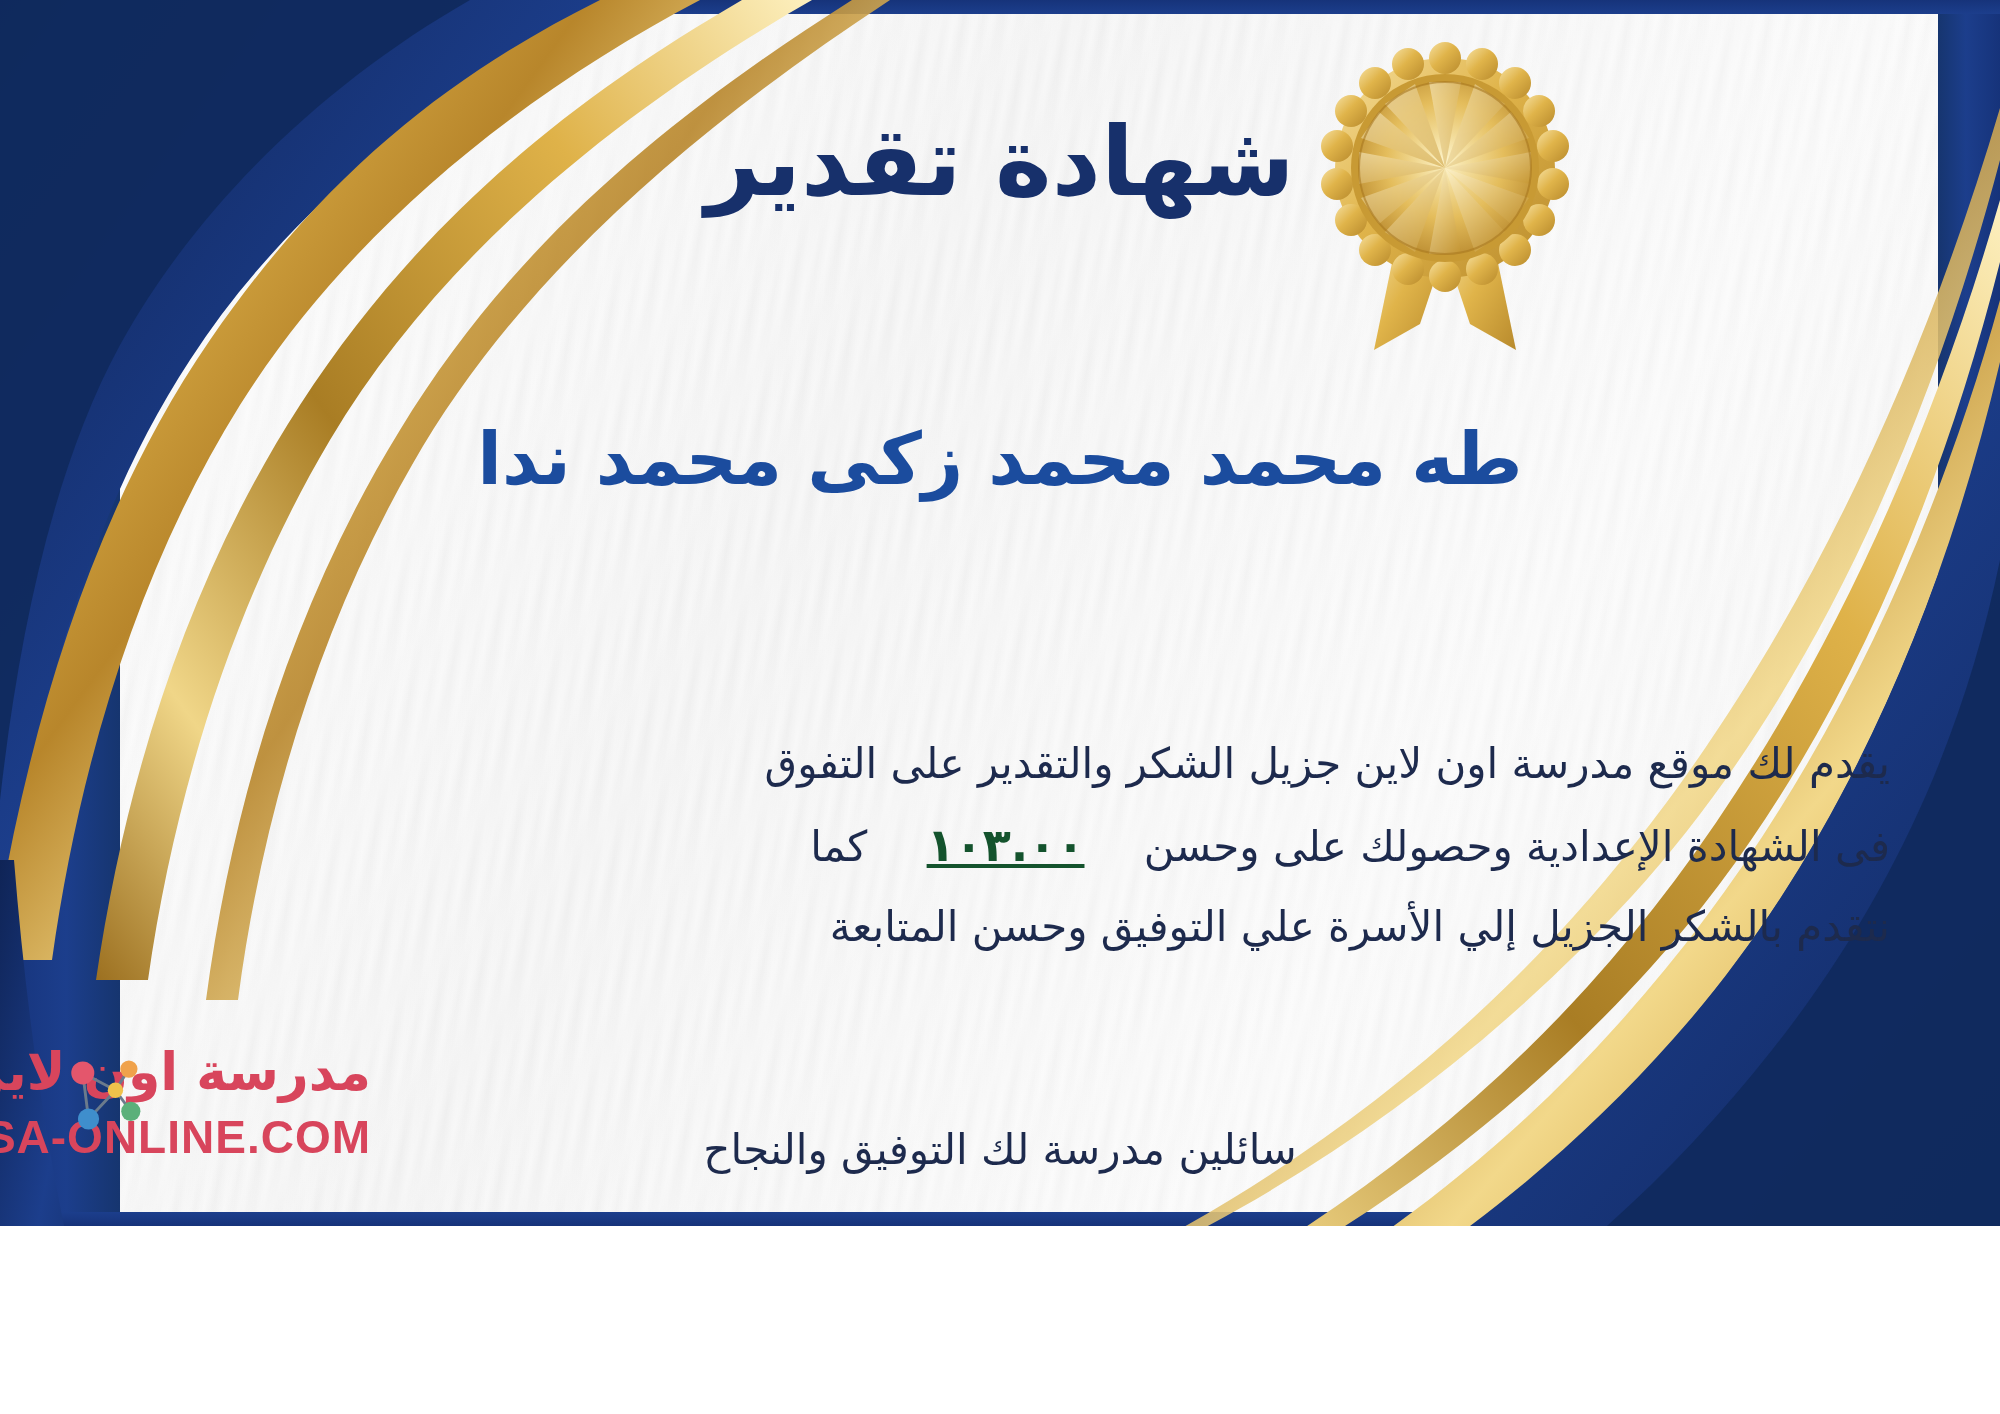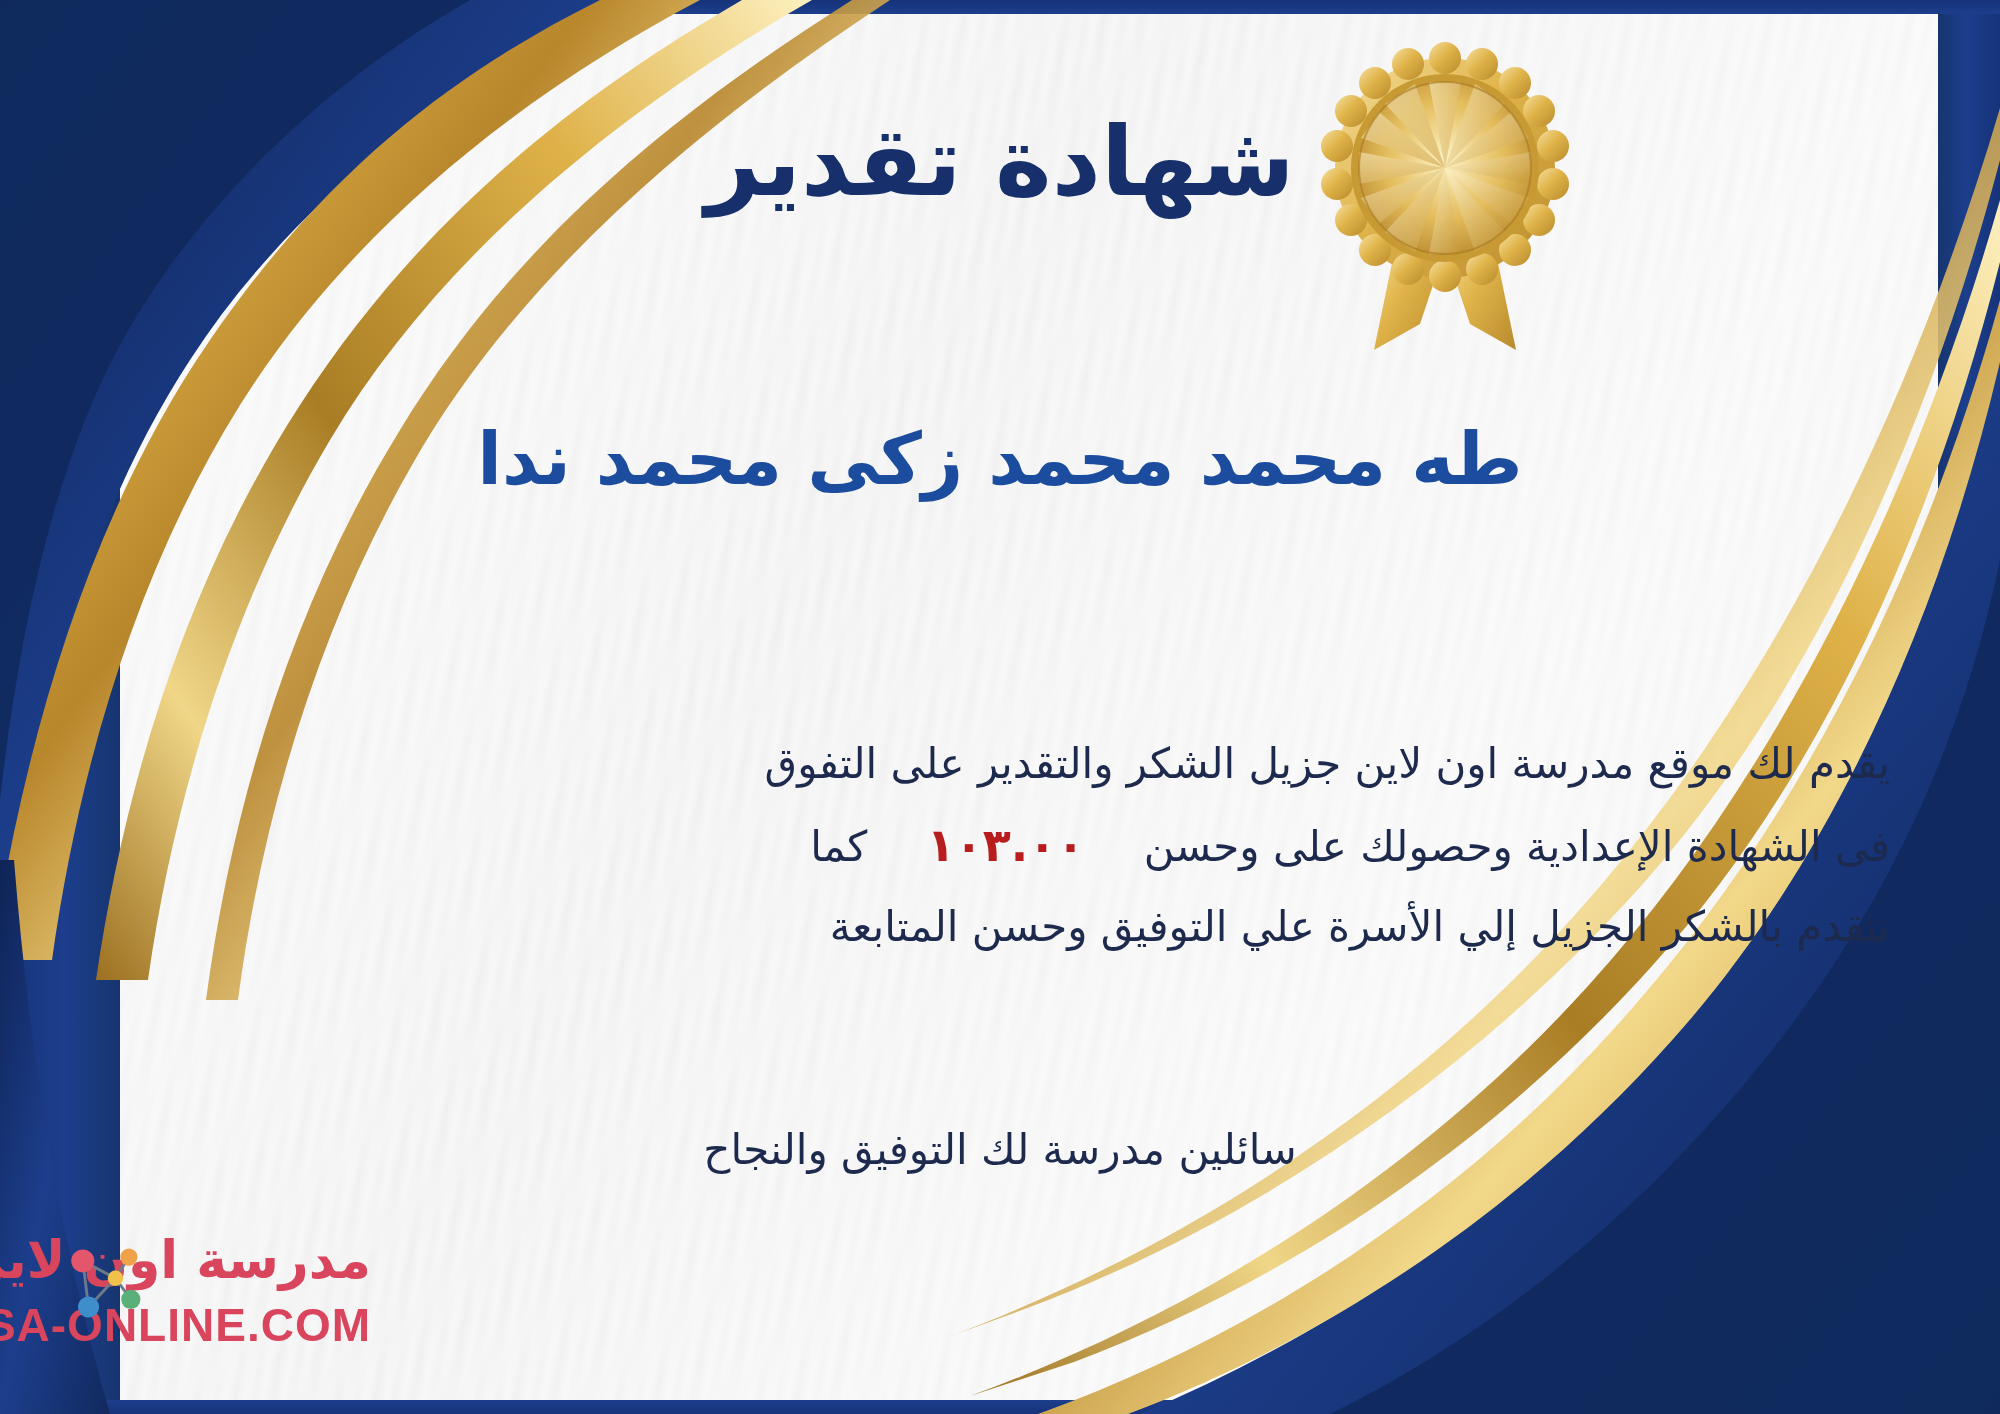--- a/index.html
+++ b/index.html
@@ -10,21 +10,21 @@
   body {
     width: 2000px;
     height: 1414px;
     overflow: hidden;
     font-family: "DejaVu Sans", sans-serif;
   }
 
   .certificate {
     position: relative;
     width: 2000px;
-    height: 1414px;
+    height: 1226px;
     background: #ffffff;
     overflow: hidden;
   }
 
   
   .paper {
     position: absolute;
     inset: 0;
     background:
       repeating-linear-gradient(
@@ -126,25 +126,26 @@
     color: #1d2a4d;
     line-height: 1.85;
   }
   .body-line {
     white-space: nowrap;
   }
   .score {
     display: inline-block;
     font-weight: 700;
     font-size: 46px;
-    color: #b91c1c;
+    color: #14532d;
     padding: 0 46px;
     letter-spacing: 1px;
     direction: ltr;
     unicode-bidi: isolate;
+    text-decoration: underline;
   }
 
   .closing {
     position: absolute;
     top: 1125px;
     left: 0; right: 0;
     text-align: center;
     font-size: 42px;
     color: #1d2a4d;
   }

